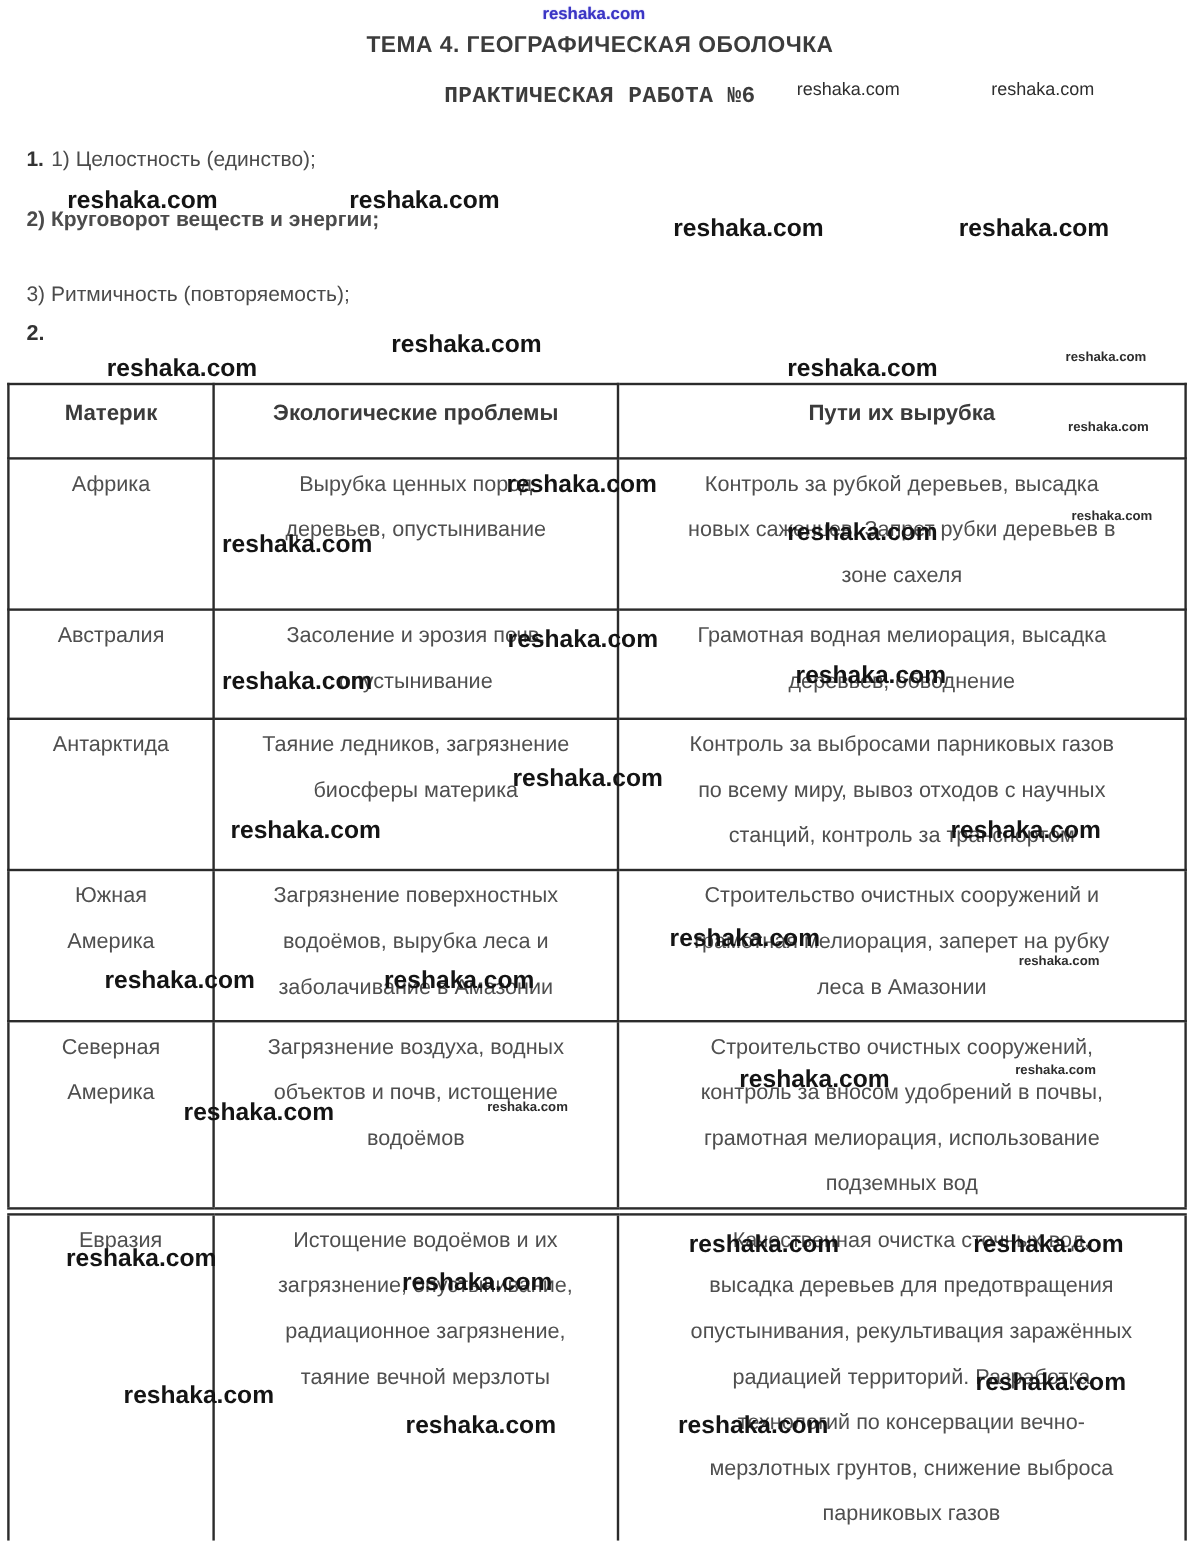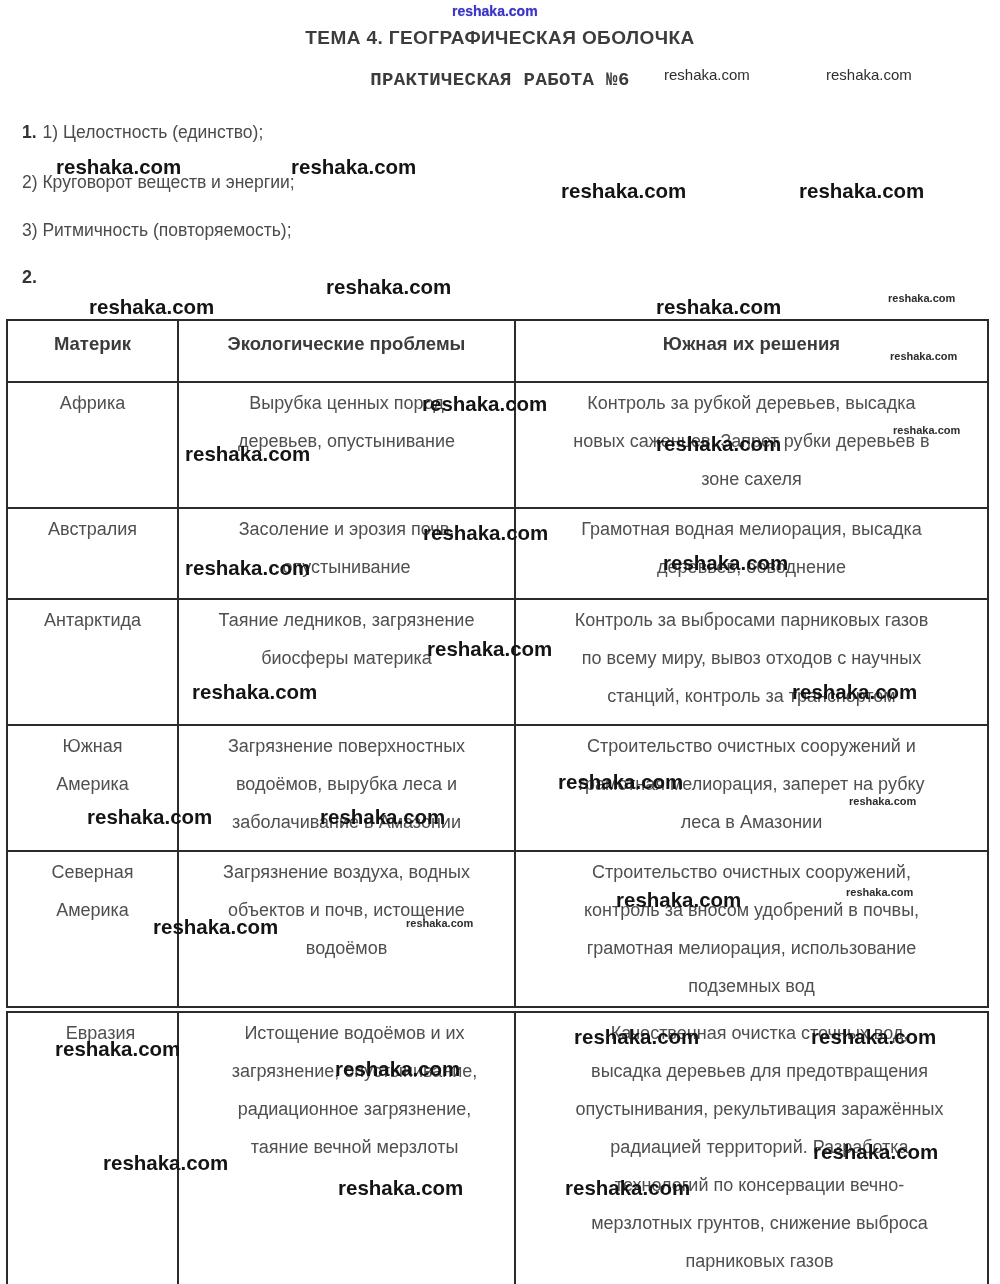--- a/index.html
+++ b/index.html
@@ -16,22 +16,22 @@
     position:absolute;left:0;width:1000px;
     text-align:center;font-weight:bold;color:#3c3c3c;
     font-size:19px;letter-spacing:0.4px;
   }
   .topic-title{top:27px;}
   .work-title{top:69px;font-family:Liberation Mono, monospace;}
   
   .task-line{position:absolute;left:22px;font-size:17.5px;color:#4b4b4b;}
   .task-line .tnum{font-weight:bold;color:#333;margin-right:6px;}
   .t-item1{top:122px;}
-  .t-item2{top:172px;}
-  .t-item3{top:220px;text-align:center;}
+  .t-item2{top:172px;font-weight:bold;}
+  .t-item3{top:235px;text-align:center;}
   .t-task2{top:267px;font-size:18px;}
   
   table.geo{
     position:absolute;left:6px;top:319px;
     width:981px;
     border-collapse:collapse;table-layout:fixed;
     font-size:18px;color:#4f4f4f;
   }
   table.geo th,table.geo td{
     border:2px solid #2b2b2b;
@@ -82,21 +82,21 @@
   <table class="geo">
     <colgroup>
       <col style="width:171px">
       <col style="width:337px">
       <col style="width:473px">
     </colgroup>
     <tbody>
         <tr>
       <th>Материк</th>
       <th>Экологические проблемы</th>
-      <th>Южная их решения</th>
+      <th>Пути их вырубка</th>
     </tr>
     <tr class="r0">
       <td>Африка</td>
       <td>Вырубка ценных пород
 деревьев, опустынивание</td>
       <td>Контроль за рубкой деревьев, высадка
 новых саженцев. Запрет рубки деревьев в
 зоне сахеля</td>
     </tr>
     <tr class="r1">

